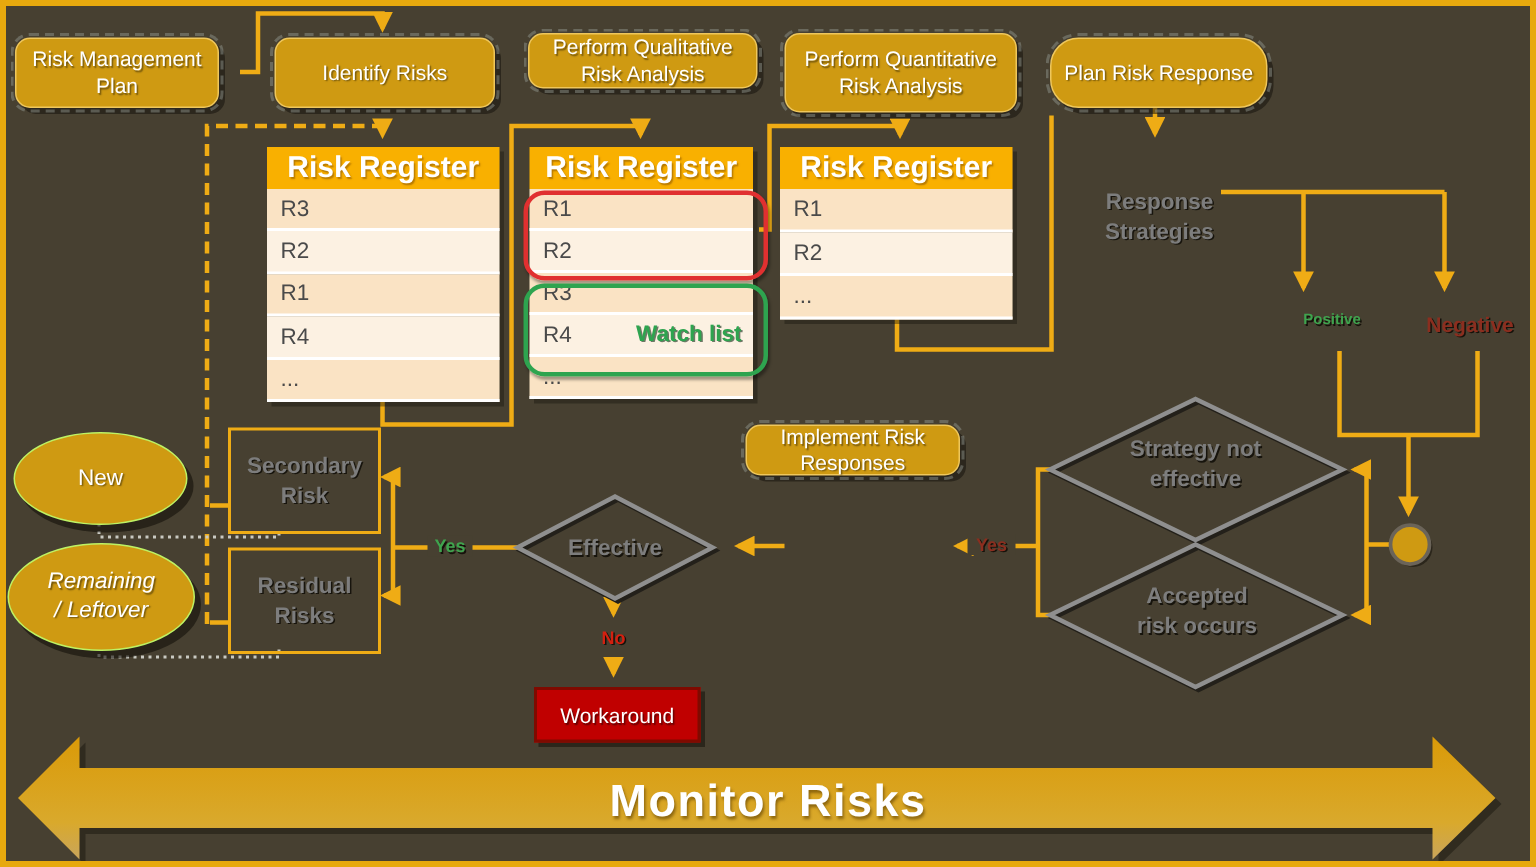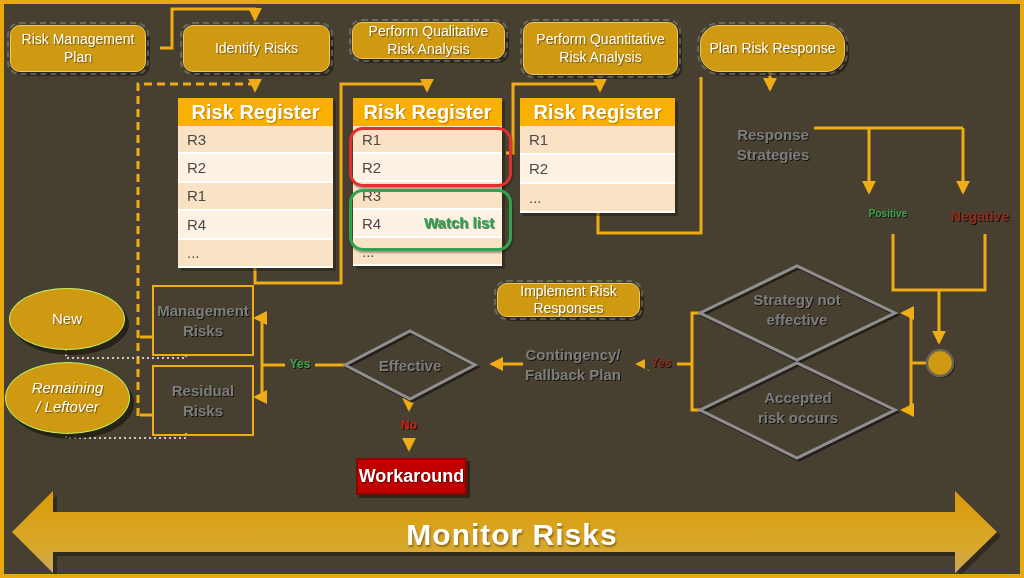--- a/index.html
+++ b/index.html
@@ -46,21 +46,21 @@
         color:#fff;display:flex;align-items:center;justify-content:center;text-align:center;
         font-size:15px;z-index:3;box-shadow:4px 5px 0 rgba(20,17,10,.6);
         text-shadow:1px 1px 1px rgba(0,0,0,.45);line-height:1.25;}
 
   .obox{position:absolute;border:2px solid #EFAC15;z-index:3;display:flex;align-items:center;
         justify-content:center;text-align:center;}
   .obox .t{color:#7d7d7d;font-size:15px;font-weight:bold;line-height:1.3;
         text-shadow:1px 1px 0 #17140d;}
 
   .workaround{position:absolute;background:#C00000;border:2px solid #7F0A00;color:#fff;
-        font-size:18px;font-weight:bold;display:flex;align-items:center;justify-content:center;
+        font-size:14px;font-weight:normal;display:flex;align-items:center;justify-content:center;
         z-index:3;box-shadow:3px 3px 0 rgba(20,17,10,.55);text-shadow:1px 1px 1px rgba(0,0,0,.5);}
 
   .monitor-text{position:absolute;left:0;top:518px;width:1024px;text-align:center;color:#fff;
         font-size:30px;font-weight:bold;z-index:6;text-shadow:1px 2px 2px rgba(90,60,0,.6);
         letter-spacing:1px;}
 </style>
 </head>
 <body>
 
 <div id="stage">
@@ -178,31 +178,30 @@
   <div class="tag green-t" style="left:862px;top:208px;width:52px;font-size:10px;">Positive</div>
   <div class="tag maroon-t" style="left:950px;top:208px;width:60px;font-size:14px;">Negative</div>
   <div class="glabel" style="left:737px;top:290px;width:120px;">Strategy not effective</div>
   <div class="glabel pre" style="left:754px;top:388px;width:88px;">Accepted
 risk occurs</div>
   <div class="tag maroon-t bg" style="left:645px;top:356px;width:28px;">Yes</div>
 
   <div class="pbox" style="left:497px;top:283px;width:143px;height:34px;">
       <span>Implement Risk Responses</span>
     </div>
-  <div class="glabel" style="left:520px;top:345px;width:106px;">Contingency/ Fallback Plan</div>
 
   <div class="glabel" style="left:370px;top:356px;width:80px;">Effective</div>
   <div class="tag green-t bg" style="left:285px;top:357px;width:26px;">Yes</div>
   <div class="tag red-t" style="left:397px;top:418px;width:24px;">No</div>
   <div class="workaround" style="left:356px;top:458px;width:107px;height:33px;">
       <span>Workaround</span>
     </div>
 
   <div class="obox" style="left:152px;top:285px;width:98px;height:67px;">
-      <span class="t">Management Risks</span>
+      <span class="t">Secondary Risk</span>
     </div>
   <div class="obox" style="left:152px;top:365px;width:98px;height:67px;">
       <span class="t">Residual Risks</span>
     </div>
 
   <div class="ellipse" style="left:9px;top:288px;width:114px;height:60px;">
       <span>New</span>
     </div>
   <div class="ellipse pre" style="left:5px;top:362px;width:123px;height:70px;font-style:italic;"><span class="pre">Remaining
 / Leftover</span></div>

